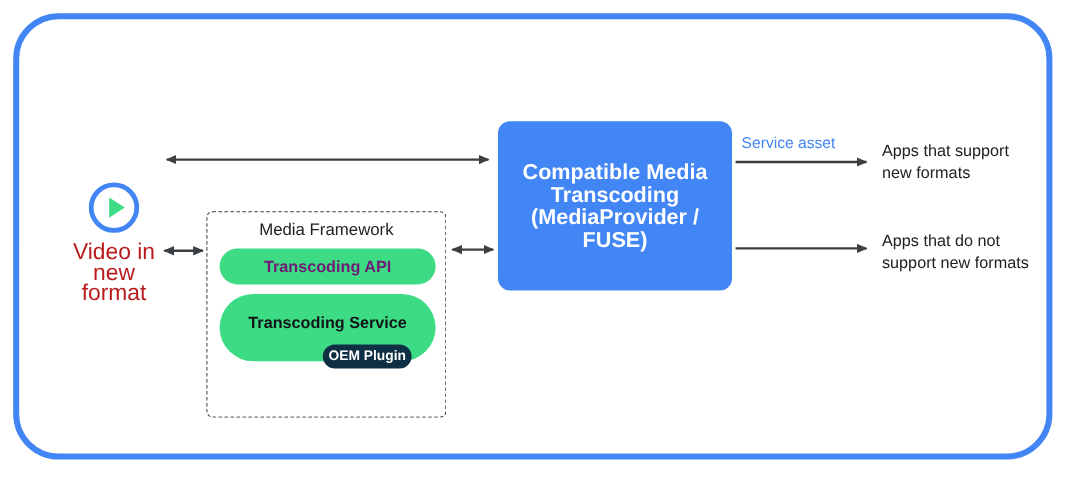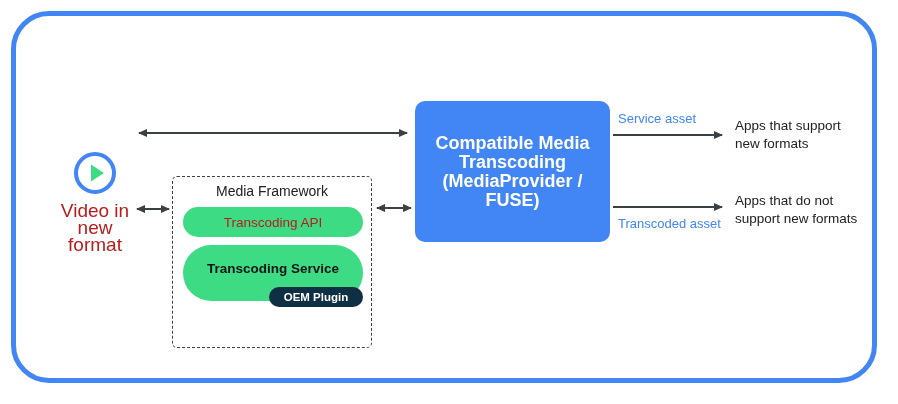--- a/index.html
+++ b/index.html
@@ -74,22 +74,22 @@
     display: flex;
     align-items: center;
     justify-content: center;
     box-sizing: border-box;
   }
   #pill-api {
     top: 30px;
     height: 30px;
     background: #3ddc84;
     font-size: 13.5px;
-    font-weight: normal;
-    color: #b91c1c;
+    font-weight: bold;
+    color: #701a75;
   }
   #pill-service {
     top: 68px;
     height: 56px;
     background: #3ddc84;
     font-size: 13.5px;
     font-weight: bold;
     color: #111418;
     padding-bottom: 10px;
   }
@@ -98,21 +98,21 @@
     height: 30px;
     background: #ebf0cc;
     font-size: 13.5px;
     font-weight: normal;
     color: #202124;
   }
   #badge-oem {
     position: absolute;
     left: 96px;
     top: 110px;
-    width: 94px;
+    width: 74px;
     height: 20px;
     border-radius: 14px;
     background: #0f2f44;
     color: #ffffff;
     font-size: 11.5px;
     font-weight: bold;
     display: flex;
     align-items: center;
     justify-content: center;
   }
@@ -231,21 +231,20 @@
   </div>
 
   <div id="cmt-box">
     <span>Compatible Media
 Transcoding
 (MediaProvider / FUSE)</span>
   </div>
 
   <div class="asset-label" id="label-original">Service asset</div>
 
-  <div class="asset-label" id="label-transcoded">Transcoded asset</div>
 
   <div class="apps-label" id="label-apps-support">Apps that support
 new formats</div>
 
   <div class="apps-label" id="label-apps-nosupport">Apps that do not
 support new formats</div>
 
 </div>
 
 </body></html>

